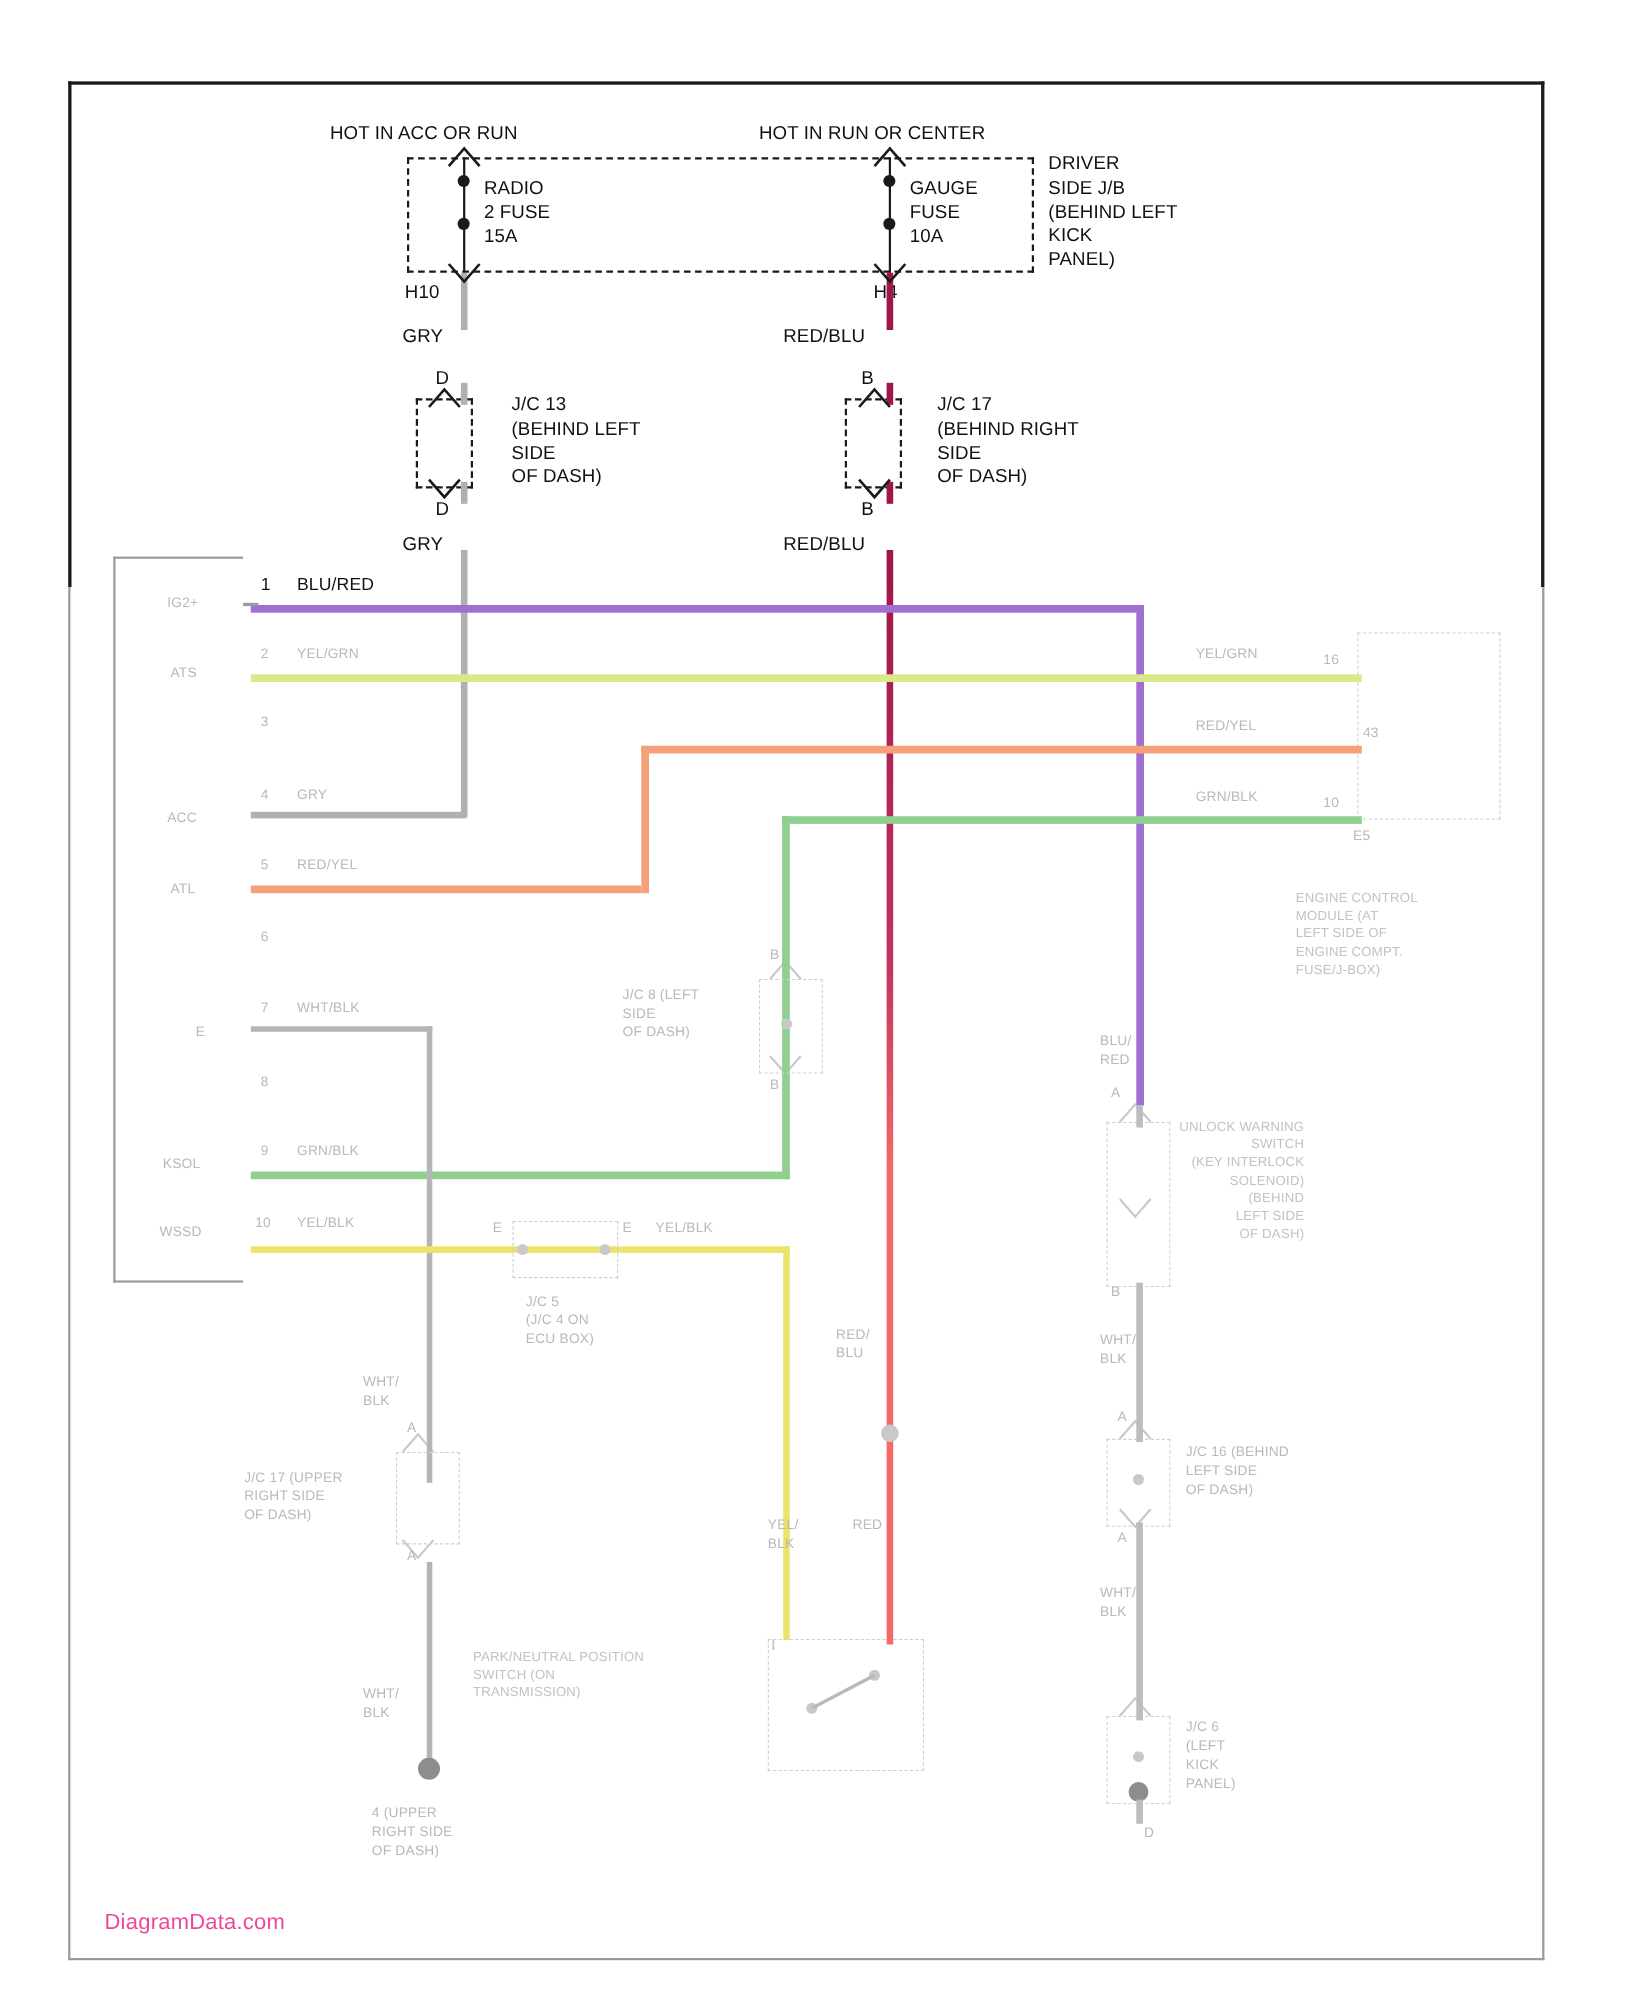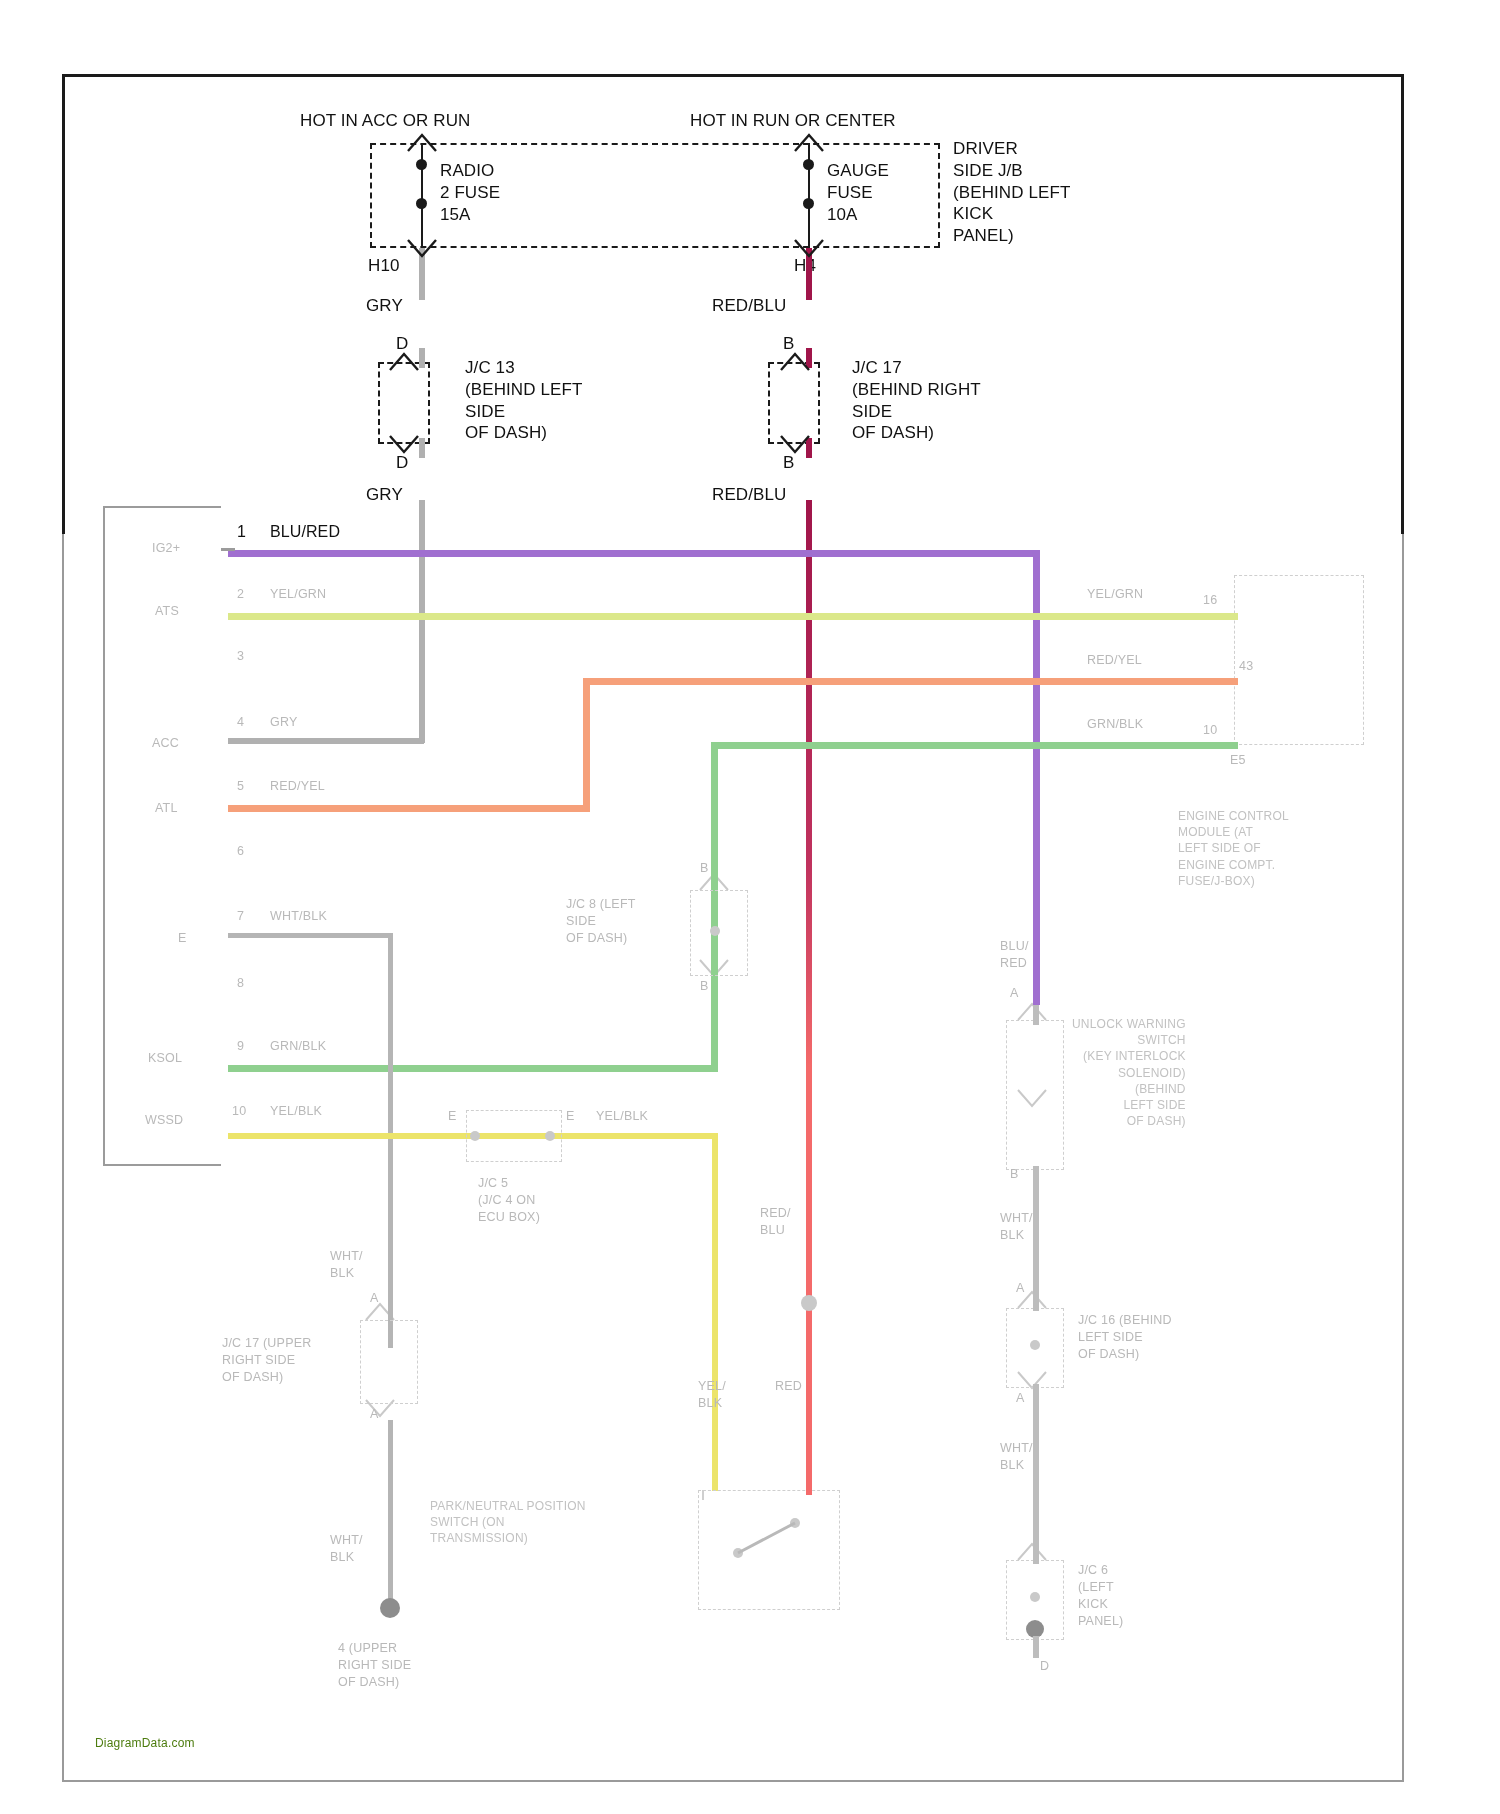--- a/index.html
+++ b/index.html
@@ -281,15 +281,15 @@
   <div class="faded" style="left:698px;top:1378px;">YEL/
 BLK</div>
 
   <div class="w" style="left:1033px;top:1005px;width:6px;height:20px;background:#bdbdbd;"></div>
   <div class="w" style="left:1033px;top:1166px;width:6px;height:145px;background:#bdbdbd;"></div>
   <div class="w" style="left:1033px;top:1384px;width:6px;height:180px;background:#bdbdbd;"></div>
   <div class="w" style="left:1033px;top:1636px;width:6px;height:22px;background:#bdbdbd;"></div>
   <div class="w" style="left:806px;top:1310px;width:6px;height:185px;background:#f46a6a;"></div>
   <div class="dotf" style="left:801px;top:1295px;width:16px;height:16px;"></div>
 
-  <div class="faded" style="left:95px;top:1735px;font-size:12px;color:#4d7c0f;">DiagramData.com</div>
+  <div class="faded" style="left:95px;top:1735px;font-size:20px;color:#ec4899;">DiagramData.com</div>
 
 </div>
 
 </body></html>

